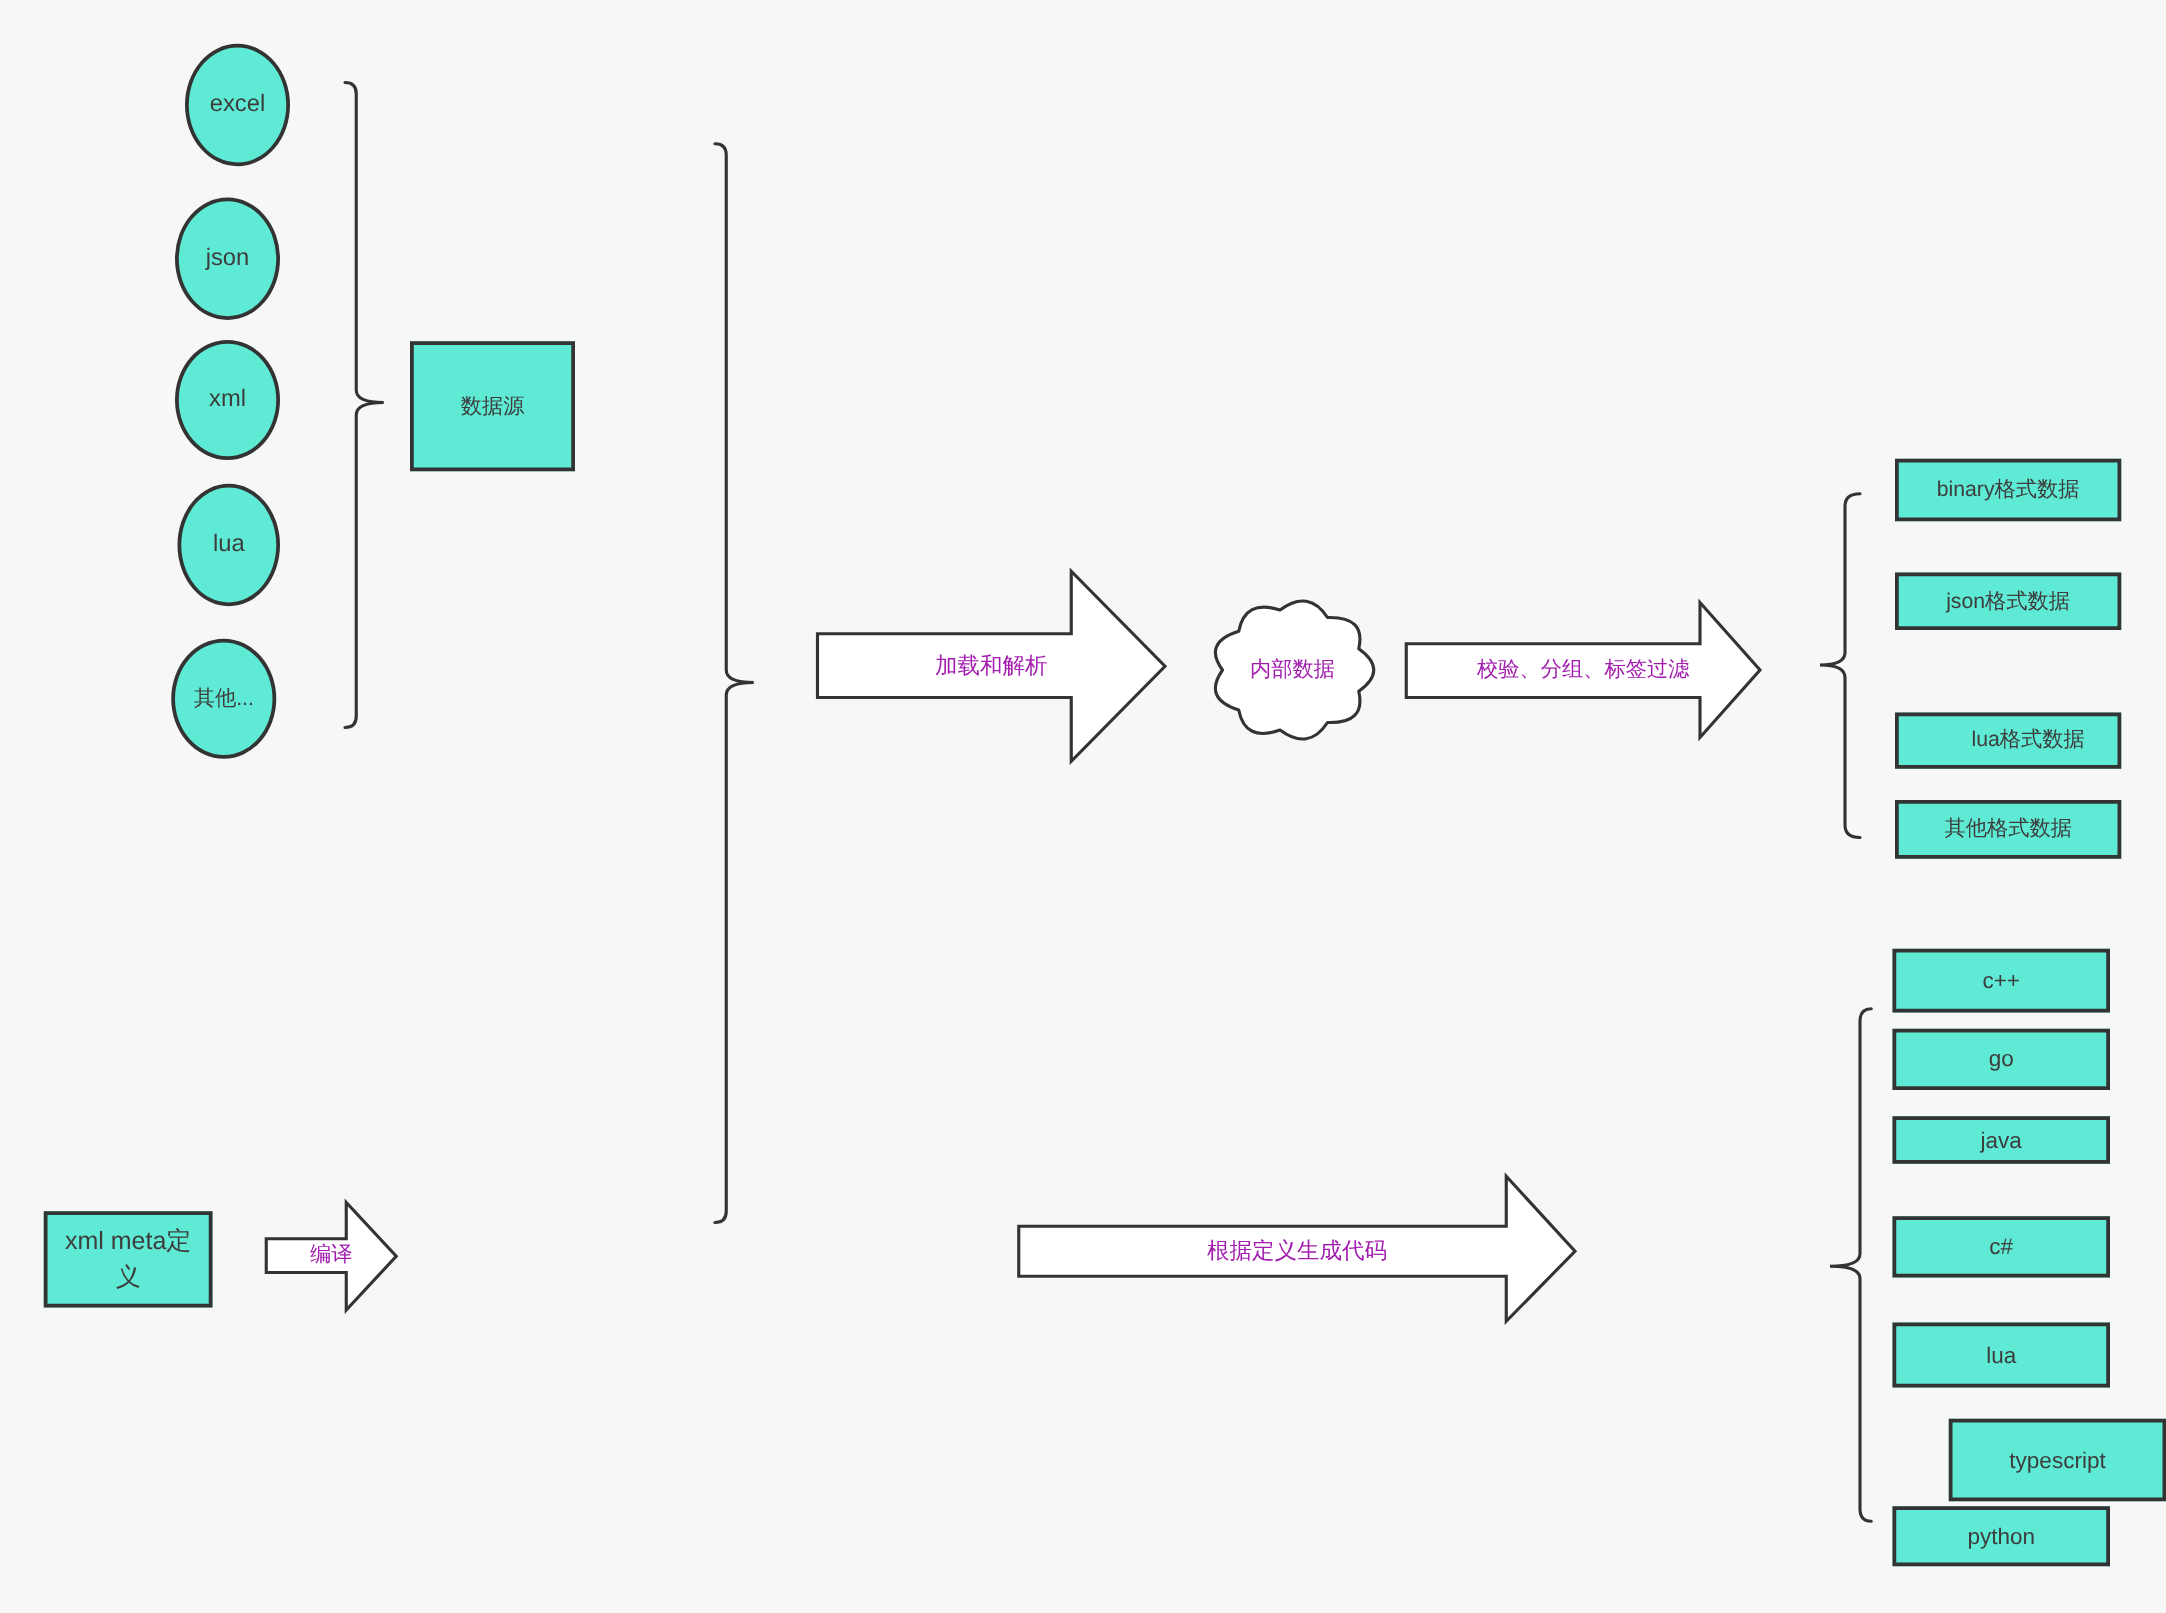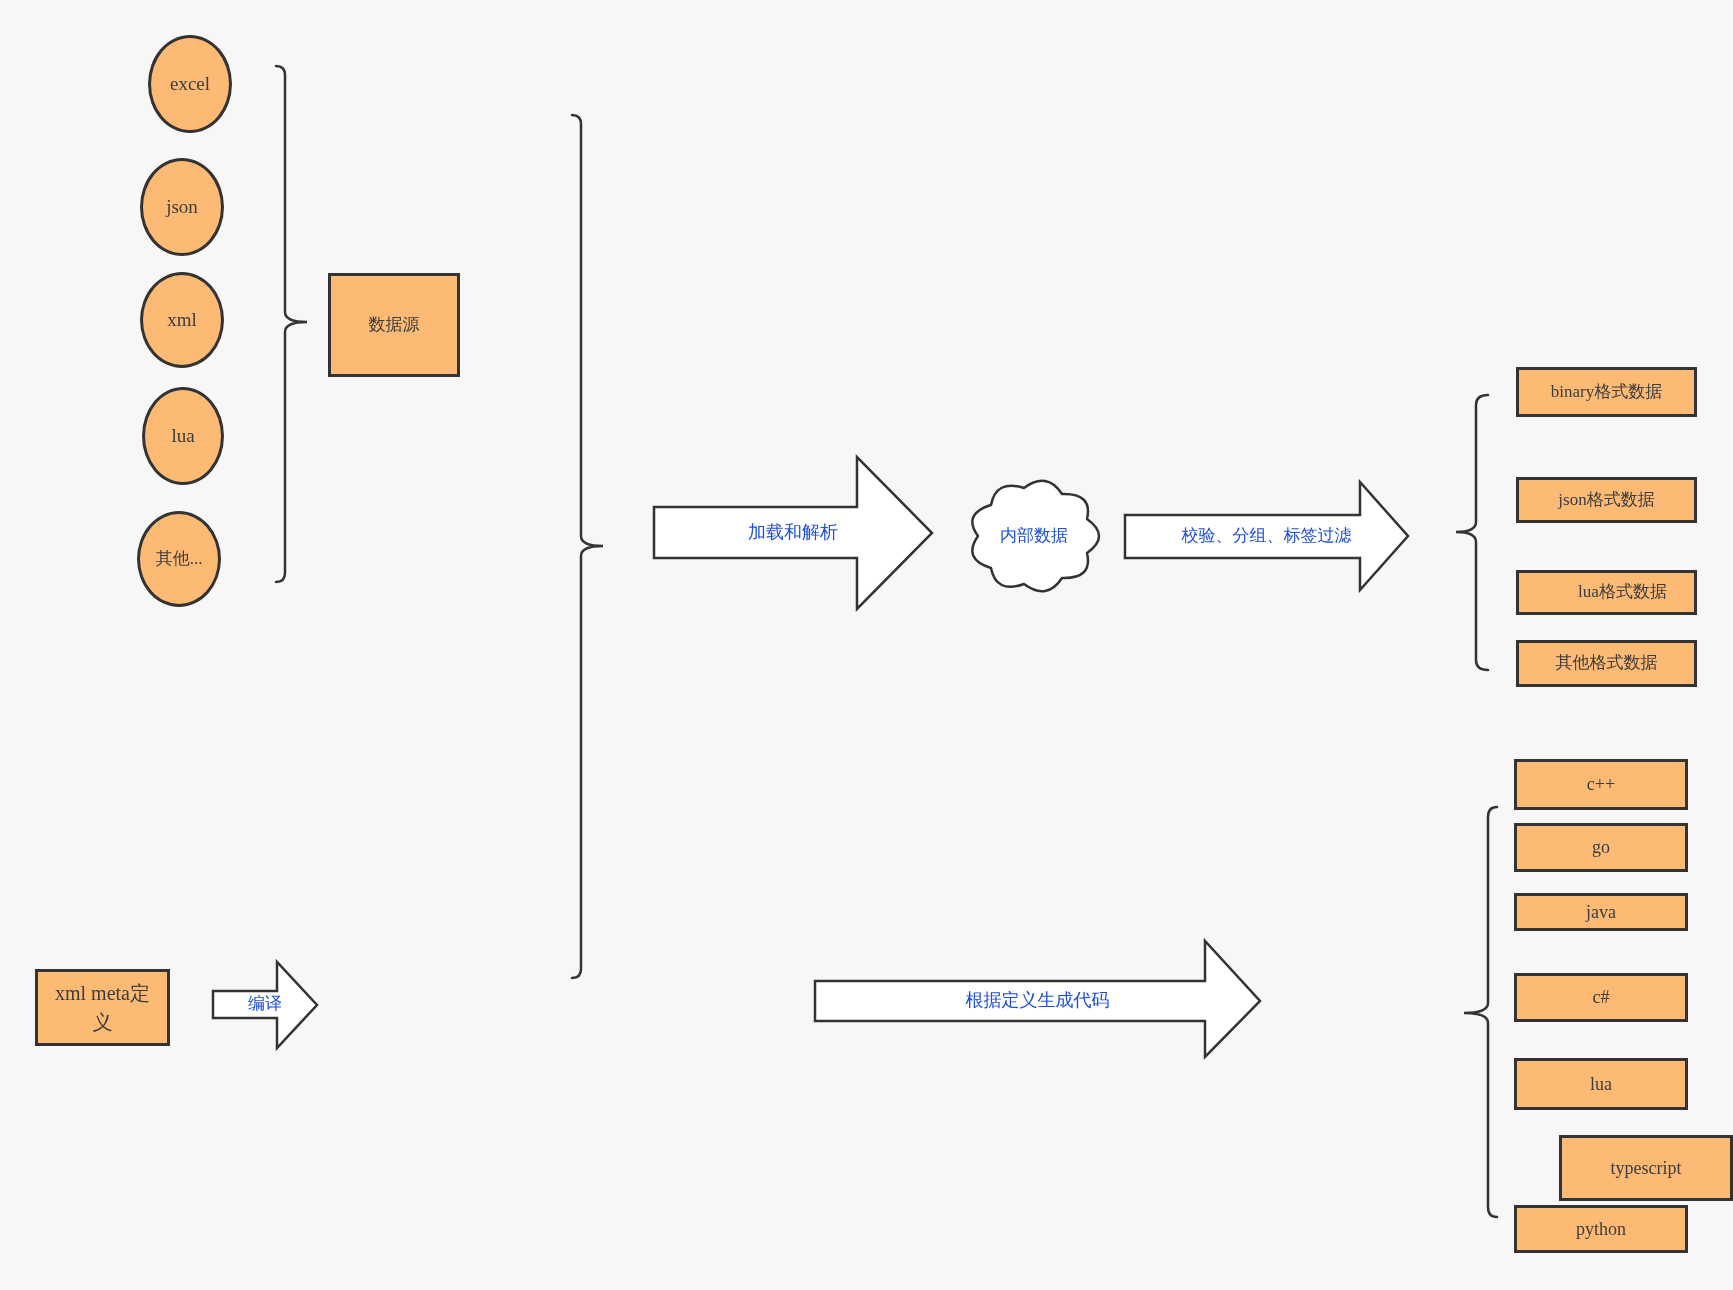--- a/index.html
+++ b/index.html
@@ -2,33 +2,33 @@
 <html><head>
 <meta charset="utf-8">
 <style>
   html,body{margin:0;padding:0;background:#f7f7f7;}
   .canvas{
     position:relative;width:1733px;height:1290px;background:#f7f7f7;
     font-family:"Liberation Sans","DejaVu Sans",sans-serif;color:#3d3d3d;overflow:hidden;
   }
   .svg-layer{position:absolute;left:0;top:0;z-index:1;}
   .node{
-    position:absolute;box-sizing:border-box;background:#fdba74;border:3px solid #333333;
+    position:absolute;box-sizing:border-box;background:#5eead4;border:3px solid #333333;
     display:flex;align-items:center;justify-content:center;text-align:center;
-    z-index:2;line-height:1.45;font-family:Liberation Serif, serif;
+    z-index:2;line-height:1.45;
   }
   .ellipse{border-radius:50%;}
   .rounded{border-radius:10px;}
   .fs17{font-size:17px;}
   .fs18{font-size:18px;}
   .fs19{font-size:19px;}
   .fs20{font-size:20px;}
   .arrow-label{
     position:absolute;display:flex;align-items:center;justify-content:center;
-    text-align:center;z-index:3;color:#1d4ed8;line-height:1.3;
+    text-align:center;z-index:3;color:#a21caf;line-height:1.3;
   }
 </style>
 </head>
 <body>
 
 <div class="canvas">
 
   <svg class="svg-layer" width="1733" height="1290" viewBox="0 0 1733 1290">
 
     <path d="M276,66 Q285,66 285,75 L285,312 Q285,322 307,322 Q285,322 285,332 L285,573 Q285,582 276,582" fill="none" stroke="#333333" stroke-width="2.5" stroke-linecap="round"></path>
@@ -71,21 +71,21 @@
   </div>
 
   <div class="node fs20" style="left:35px;top:969px;width:135px;height:77px;padding:12px 10px;">
     <span>xml meta定义</span>
   </div>
 
 
   <div class="node fs17" style="left:1516px;top:367px;width:181px;height:50px;">
     <span>binary格式数据</span>
   </div>
-  <div class="node fs17" style="left:1516px;top:477px;width:181px;height:46px;">
+  <div class="node fs17" style="left:1516px;top:458px;width:181px;height:46px;">
     <span>json格式数据</span>
   </div>
   <div class="node fs17" style="left:1516px;top:570px;width:181px;height:45px;padding-left:32px;">
     <span>lua格式数据</span>
   </div>
   <div class="node fs17" style="left:1516px;top:640px;width:181px;height:47px;">
     <span>其他格式数据</span>
   </div>
 
   <div class="node fs18" style="left:1514px;top:759px;width:174px;height:51px;">

